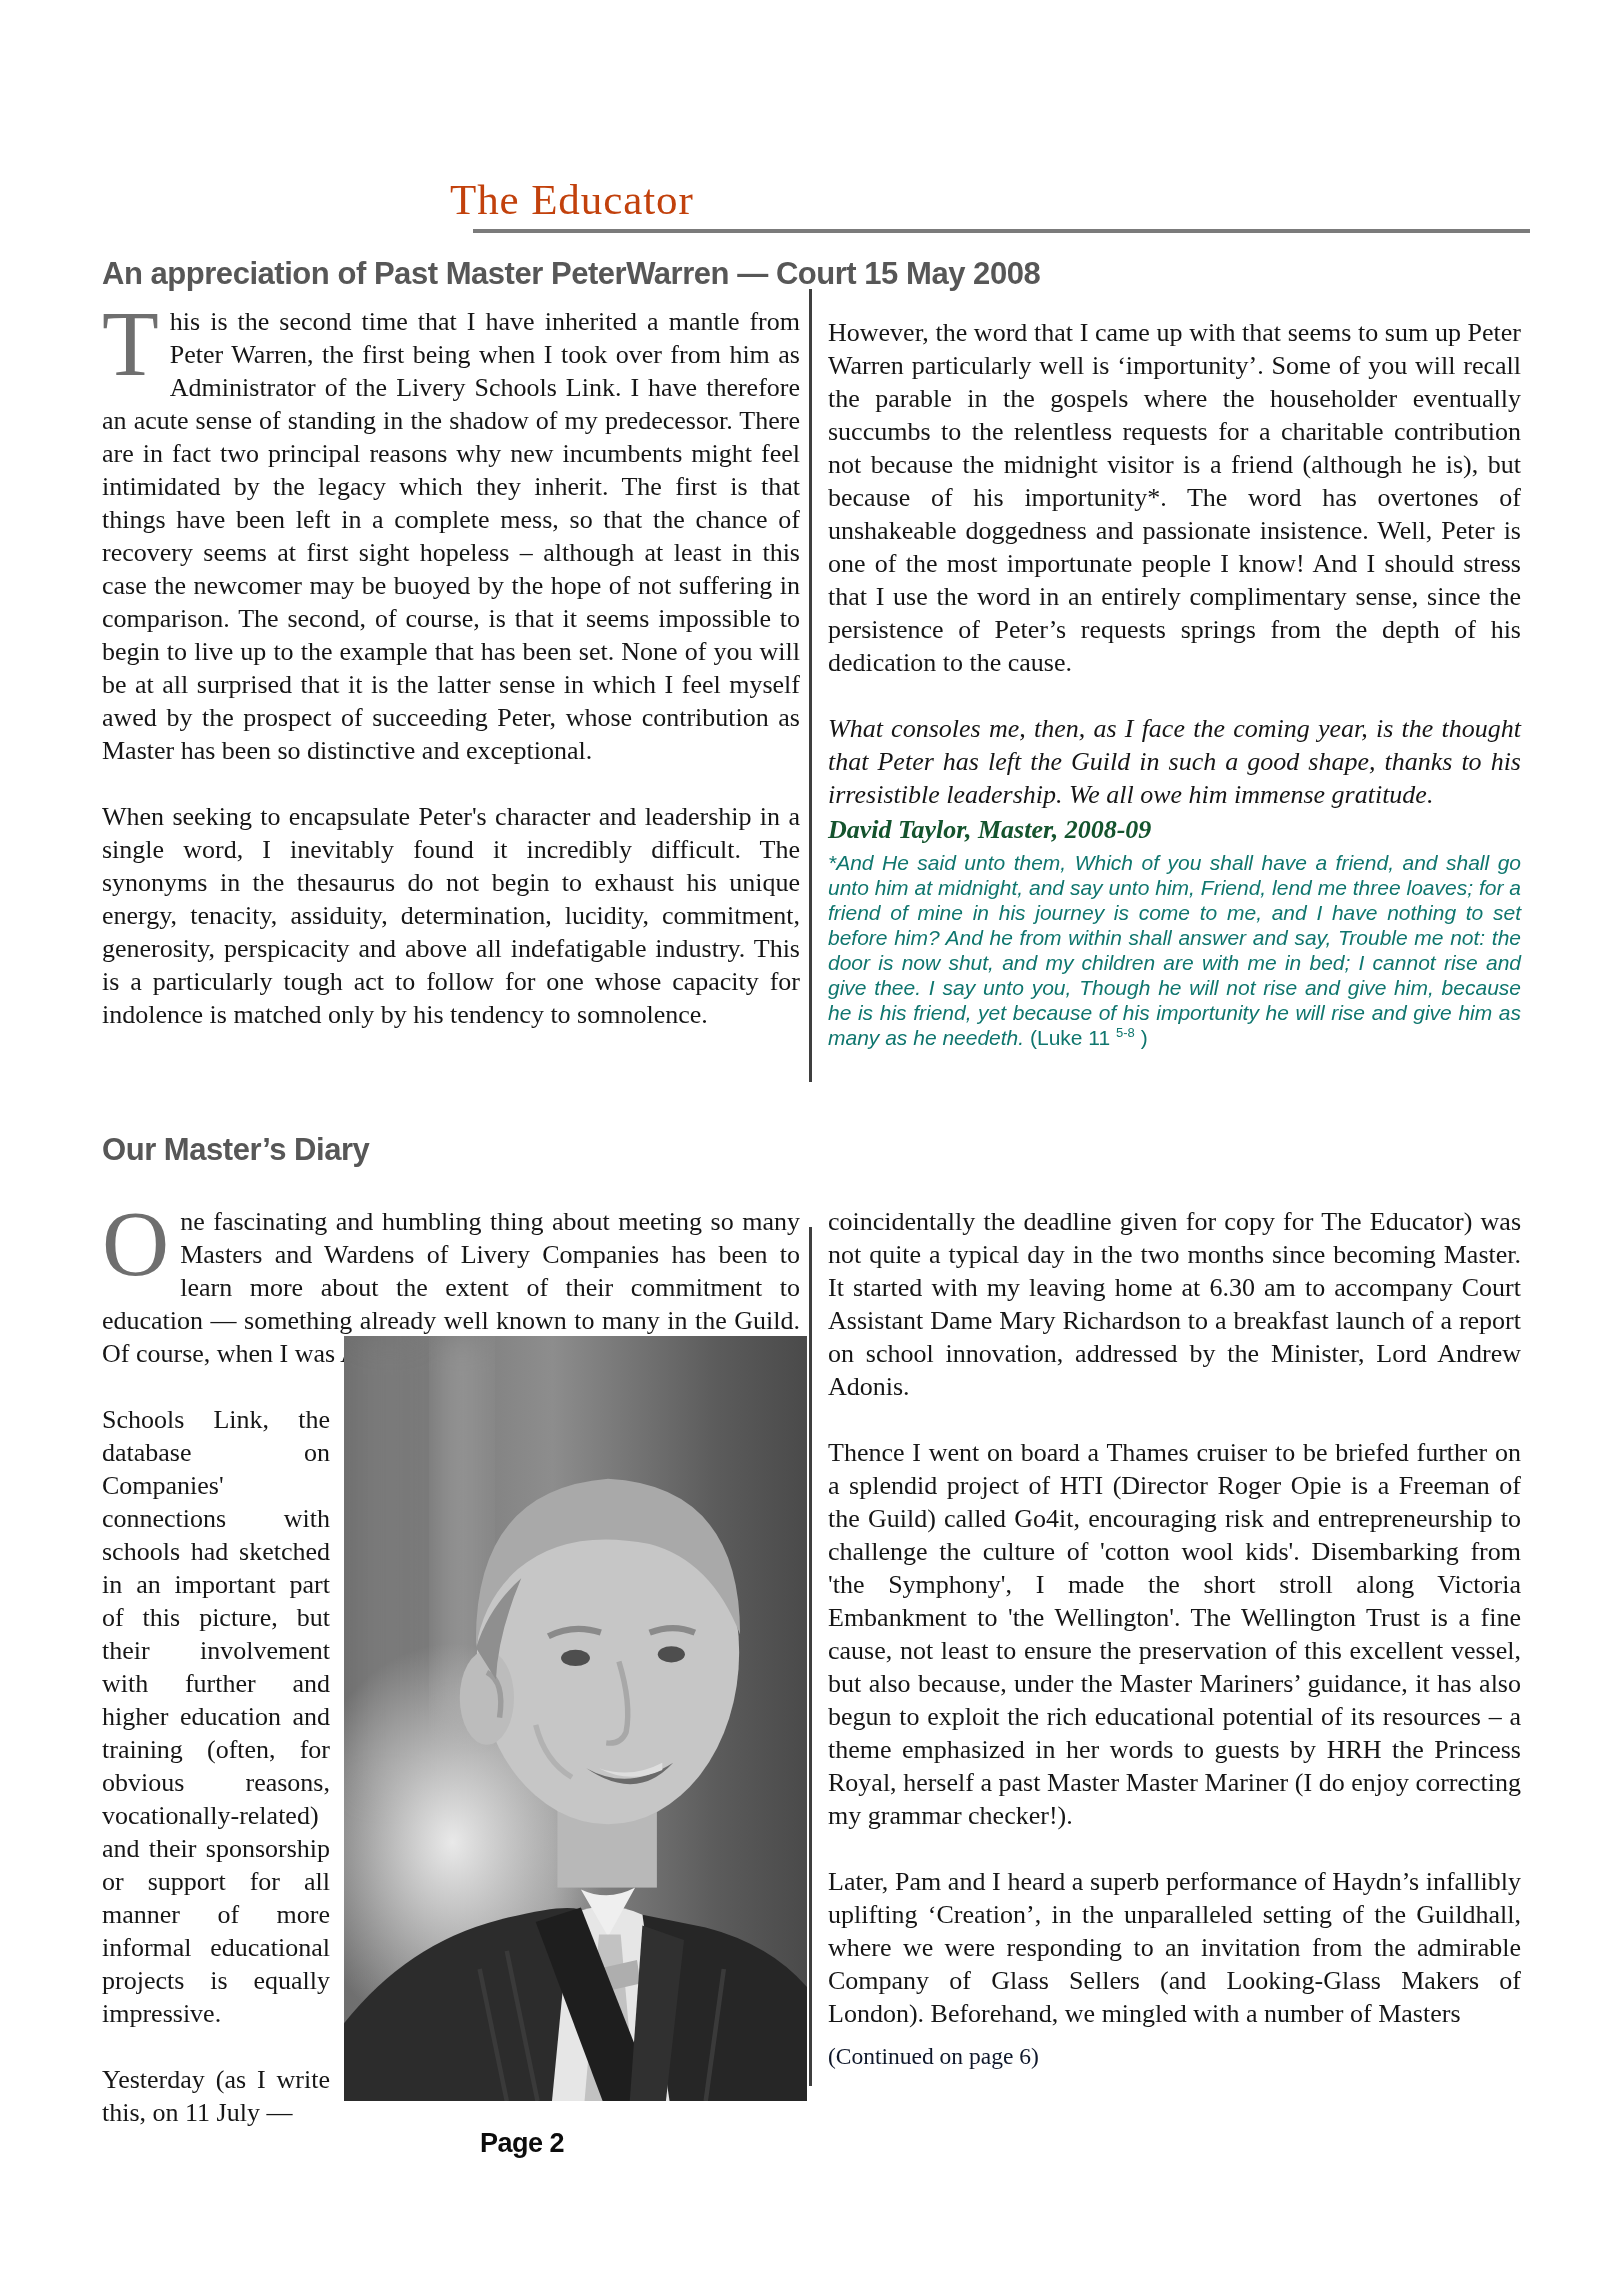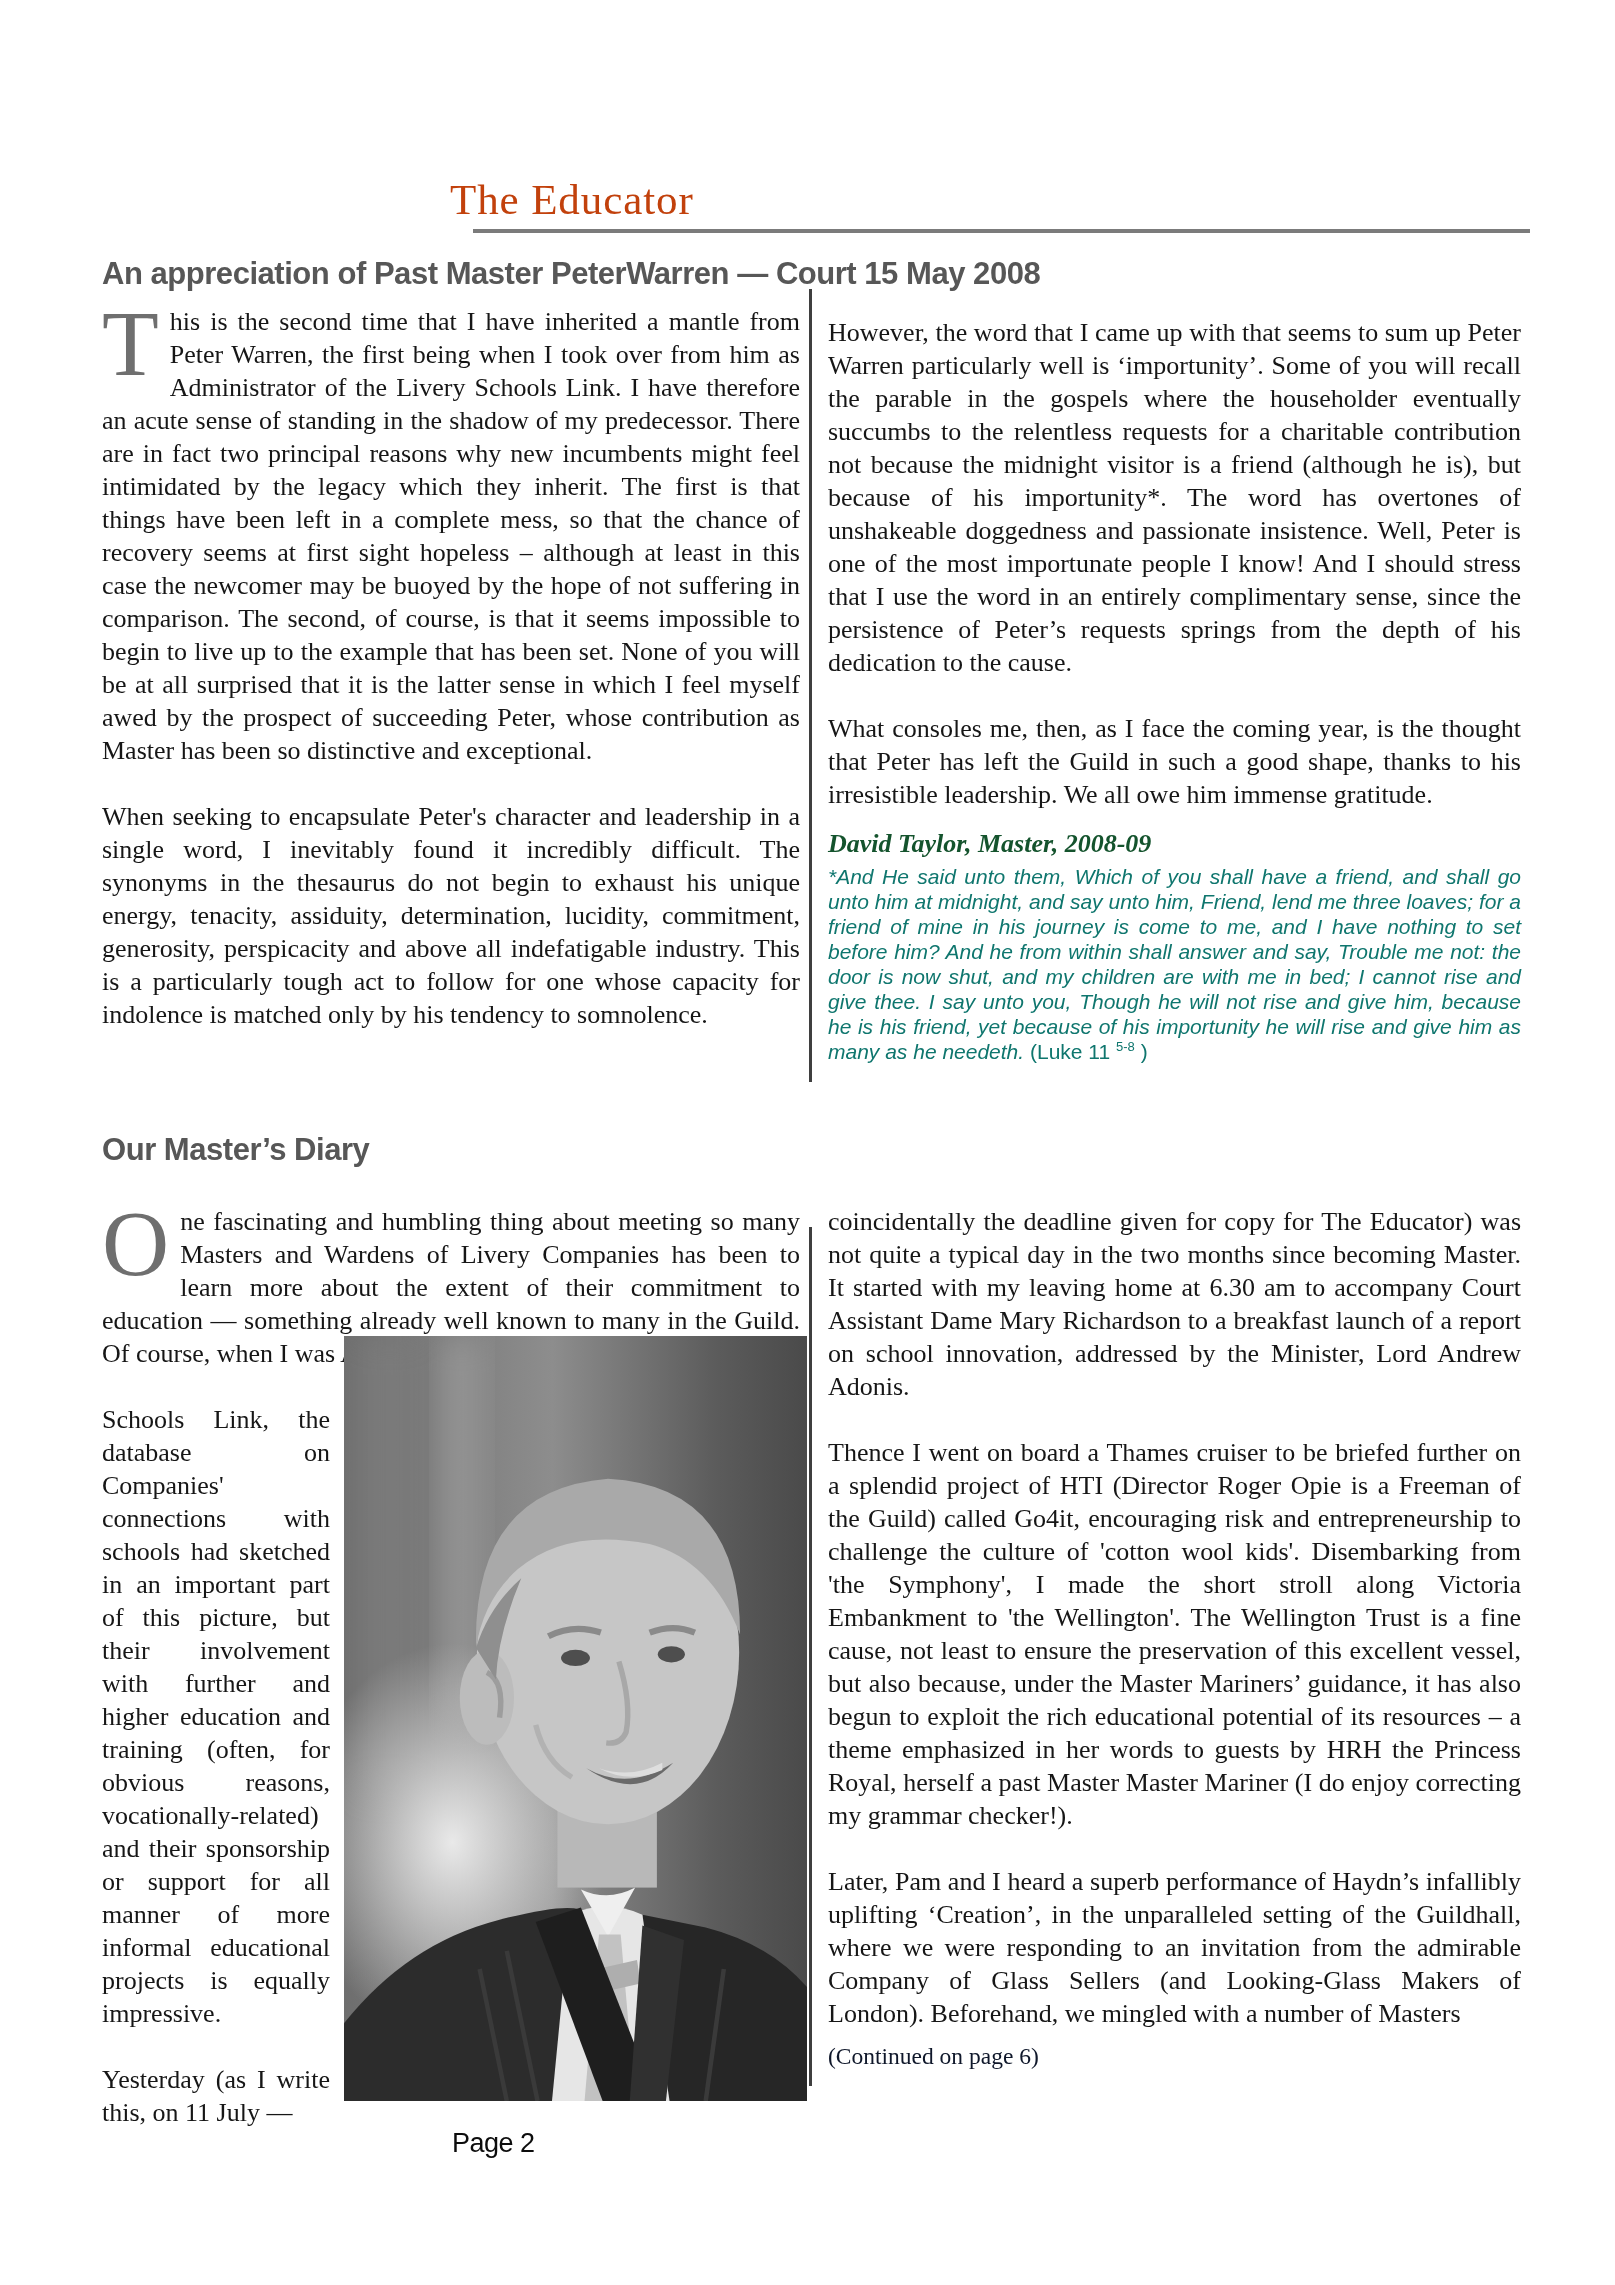--- a/index.html
+++ b/index.html
@@ -57,42 +57,42 @@
     left:344px;top:1336px;width:463px;height:765px;overflow:hidden;
   }
   .portrait svg{display:block;}
   
   .continued{
     text-align:right;font-size:23.5px !important;
     line-height:29px !important;margin-top:9px !important;color:#0f172a;
   }
   
   .page-footer{
-    left:452px;top:2128px;font-family:"Liberation Sans", sans-serif;
-    font-weight:400;font-size:27px;color:#0c0c0c;letter-spacing:-0.5px;
+    left:480px;top:2128px;font-family:"Liberation Sans", sans-serif;
+    font-weight:700;font-size:27px;color:#0c0c0c;letter-spacing:-0.5px;
   }
 </style>
 </head>
 <body>
 
 <div class="abs masthead">The Educator</div>
 <div class="abs mast-rule"></div>
 
 <div class="abs sec-heading h-appreciation">An appreciation of Past Master PeterWarren — Court 15 May 2008</div>
 
 <div class="abs col col1-left">
   <p><span class="dropcap">T</span><span>his is the second time that I have inherited a mantle from Peter Warren, the first being when I took over from him as Administrator of the Livery Schools Link. I have therefore an acute sense of standing in the shadow of my predecessor. There are in fact two principal reasons why new incumbents might feel intimidated by the legacy which they inherit. The first is that things have been left in a complete mess, so that the chance of recovery seems at first sight hopeless – although at least in this case the newcomer may be buoyed by the hope of not suffering in comparison. The second, of course, is that it seems impossible to begin to live up to the example that has been set.  None of you will be at all surprised that it is the latter sense in which I feel myself awed by the prospect of succeeding Peter, whose contribution as Master has been so distinctive and exceptional.</span></p>
   <p>When seeking to encapsulate Peter's character and leadership in a single word, I inevitably found it incredibly difficult. The synonyms in the thesaurus do not begin to exhaust his unique energy, tenacity, assiduity, determination, lucidity, commitment, generosity, perspicacity and above all indefatigable industry. This is a particularly tough act to follow for one whose capacity for indolence is matched only by his tendency to somnolence.</p>
 </div>
 
 <div class="abs divider divider1"></div>
 
 <div class="abs col col1-right">
   <p>However, the word that I came up with that seems to sum up Peter Warren particularly well is ‘importunity’. Some of you will recall the parable in the gospels where the householder eventually succumbs to the relentless requests for a charitable contribution not because the midnight visitor is a friend (although he is), but because of his importunity*. The word has overtones of unshakeable doggedness and passionate insistence. Well, Peter is one of the most importunate people I know! And I should stress that I use the word in an entirely complimentary sense, since the persistence of Peter’s requests springs from the depth of his dedication to the cause.</p>
-  <p style="margin-bottom:16px;">What consoles me, then, as I face the coming year, is the thought that Peter has left the Guild in such a good shape, thanks to his irresistible leadership. We all owe him immense gratitude.</p>
+  <p style="margin-bottom:2px;font-style:italic;">What consoles me, then, as I face the coming year, is the thought that Peter has left the Guild in such a good shape, thanks to his irresistible leadership. We all owe him immense gratitude.</p>
   <p class="signature">David Taylor, Master, 2008-09</p>
   <p class="footnote"><span class="fn-italic">*And He said unto them, Which of you shall have a friend, and shall go unto him at midnight, and say unto him, Friend, lend me three loaves; for a friend of mine in his journey is come to me, and I have nothing to set before him? And he from within shall answer and say, Trouble me not: the door is now shut, and my children are with me in bed; I cannot rise and give thee. I say unto you, Though he will not rise and give him, because he is his friend, yet because of his importunity he will rise and give him as many as he needeth.</span><span class="fn-ref"><span> (Luke 11 </span><sup>5-8</sup><span> )</span></span></p>
 </div>
 
 <div class="abs sec-heading h-diary">Our Master’s Diary</div>
 
 <div class="abs col col2-left">
   <p><span class="dropcap">O</span><span>ne fascinating and humbling thing about meeting so many Masters and Wardens of Livery Companies has been to learn more about the extent of their commitment to education — something already well known to many in the Guild. Of course, when I was Administrator of the Livery</span></p>
   <p class="narrow">Schools Link, the database on Companies' connections with schools had sketched in an important part of this picture, but their involvement with further and higher education and training (often, for obvious reasons, vocationally-related) and their sponsorship or support for all manner of more informal educational projects is equally impressive.</p>
   <p class="narrow">Yesterday (as I write this, on  11 July —</p>

